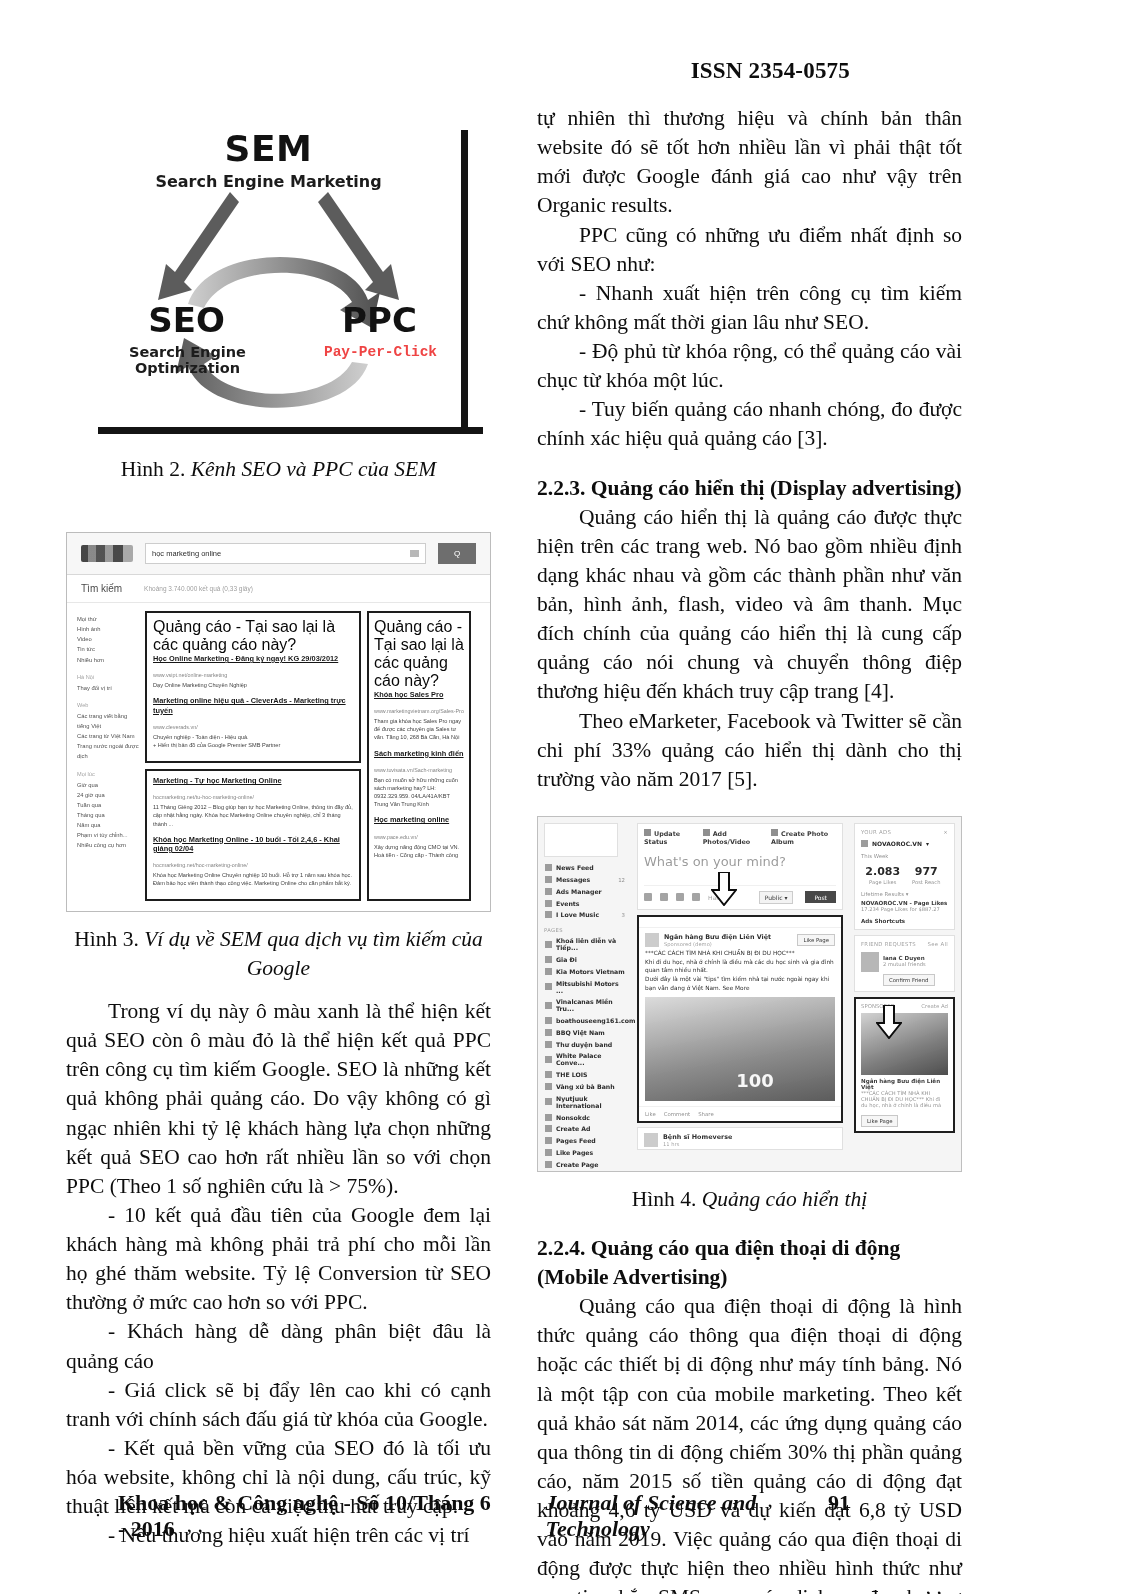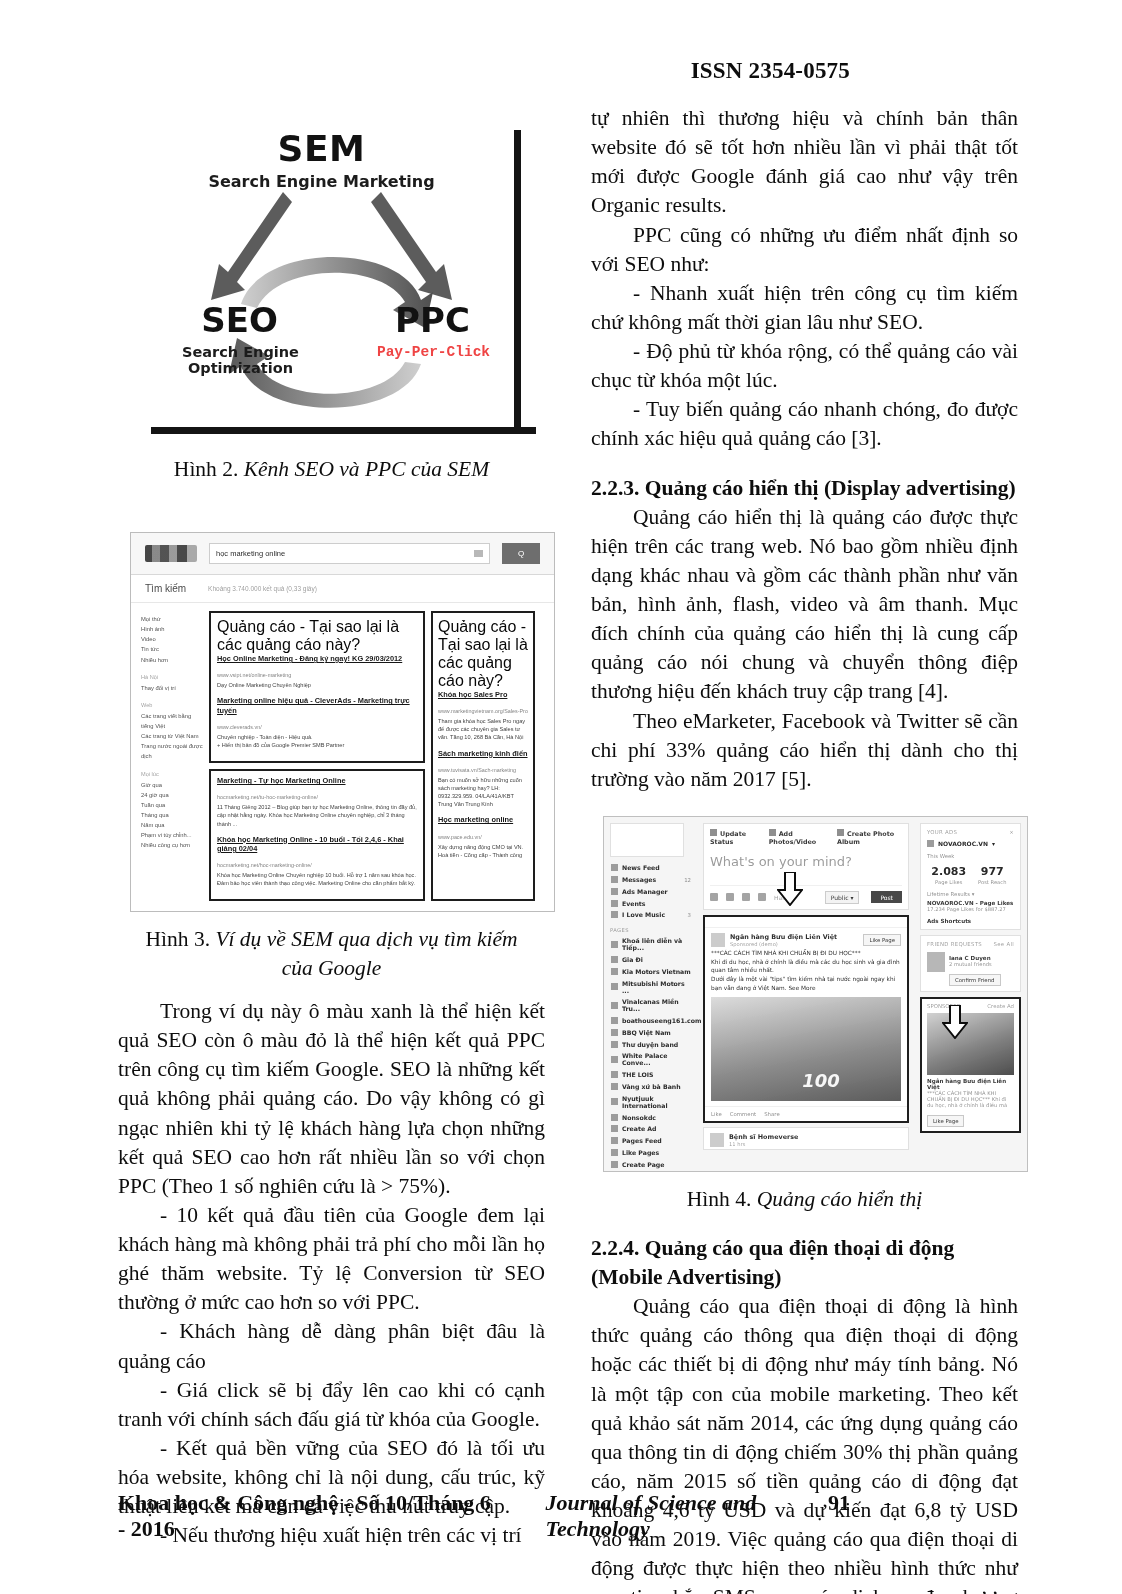--- a/index.html
+++ b/index.html
@@ -10,21 +10,21 @@
     background: #ffffff;
     font-family: "Liberation Serif", "DejaVu Serif", serif;
     color: #0d0d0d;
     position: relative;
     overflow: hidden;
   }
   .page {
     position: absolute;
     left: 0; top: 0;
     width: 954px; height: 1594px;
-    padding: 58px 104px 0 118px;
+    padding: 58px 104px 0 66px;
   }
 
   
   .issn-row { text-align: right; height: 46px; }
   .issn {
     font-weight: bold;
     font-size: 23px;
     letter-spacing: .2px;
   }
 
@@ -47,21 +47,21 @@
   p.ind { text-indent: 42px; }
   h3.sec {
     margin: 20px 0 0 0;
     font-size: 21.5px;
     font-weight: bold;
     line-height: 1.355;
     text-align: left;
   }
 
   
-  figure { margin: 12px; }
+  figure { margin: 0; }
   .figcap {
     font-size: 21.5px;
     line-height: 1.35;
     text-align: center;
     margin-top: 13px;
   }
   .figcap i { font-style: italic; }
 
   
   .fig2-box {
@@ -602,21 +602,21 @@
                   <span>
                     <div class="fb-pc-name">Ngân hàng Bưu điện Liên Việt</div>
                     <div class="fb-pc-meta">Sponsored (demo)</div>
                   </span>
                   <span class="fb-likepage">Like Page</span>
                 </div>
                 <div class="fb-pc-txt">***CÁC CÁCH TÌM NHÀ KHI CHUẨN BỊ ĐI DU HỌC***</div>
                 <div class="fb-pc-txt">Khi đi du học, nhà ở chính là điều mà các du học sinh và gia đình quan tâm nhiều nhất.</div>
                 <div class="fb-pc-txt"><span>Dưới đây là một vài "tips" tìm kiếm nhà tại nước ngoài ngay khi bạn vẫn đang ở Việt Nam.</span> <span>See More</span></div>
                 <div class="fb-pc-img">
-                  <span style="position:absolute;left:48%;bottom:10px;font-size:18px;font-style:italic;color:#f2f2f2;font-weight:bold">100</span>
+                  <span style="position:absolute;left:48%;bottom:10px;font-size:18px;color:#f2f2f2;font-weight:bold">100</span>
                 </div>
                 <div class="fb-pc-actions">
                   <span>Like</span>
                   <span>Comment</span>
                   <span>Share</span>
                 </div>
               </div>
 
               <div class="fb-pc-hd" style="background:#fff;border:1px solid #dcdcdc;margin-top:4px">
                 <span class="fb-pc-av"></span>

